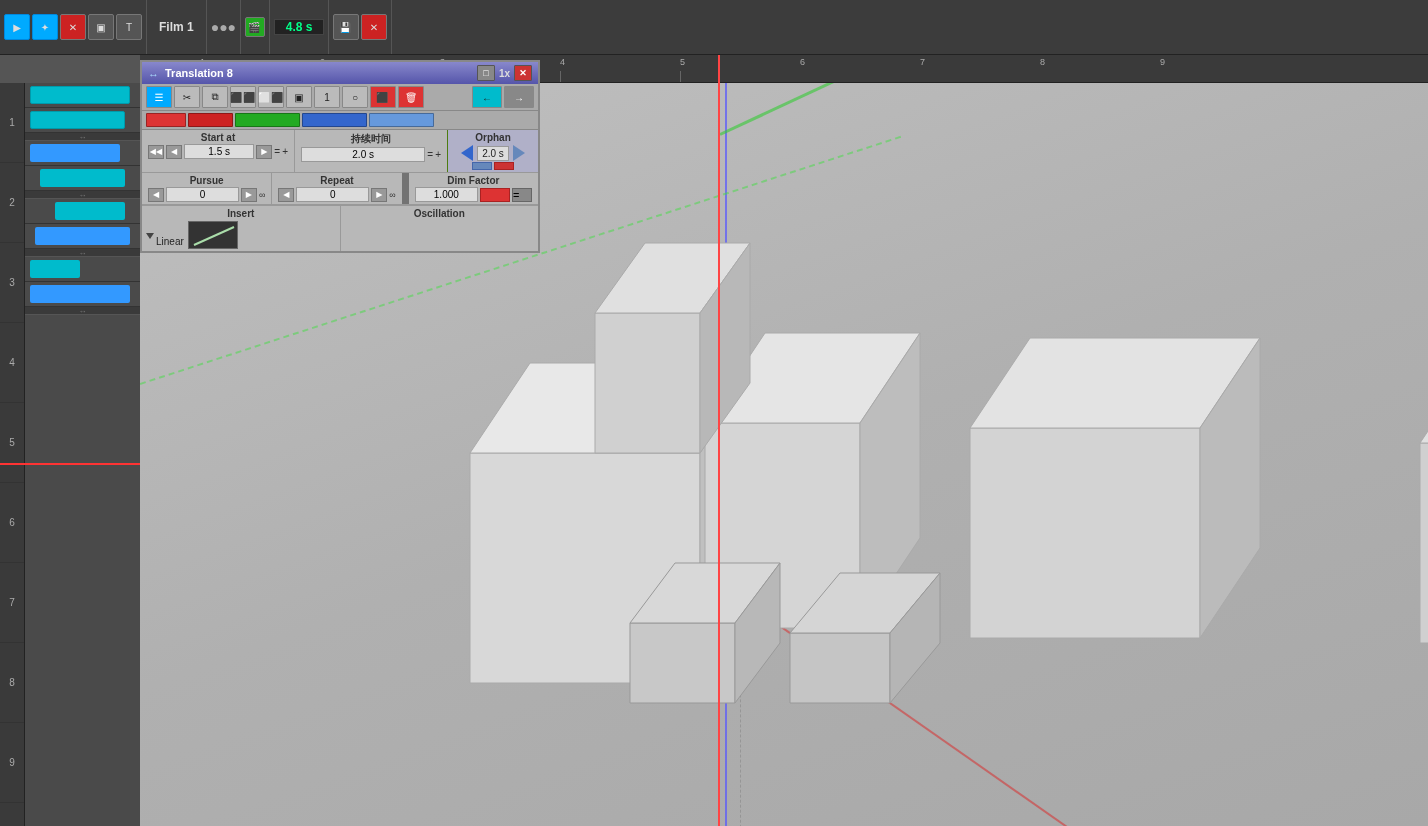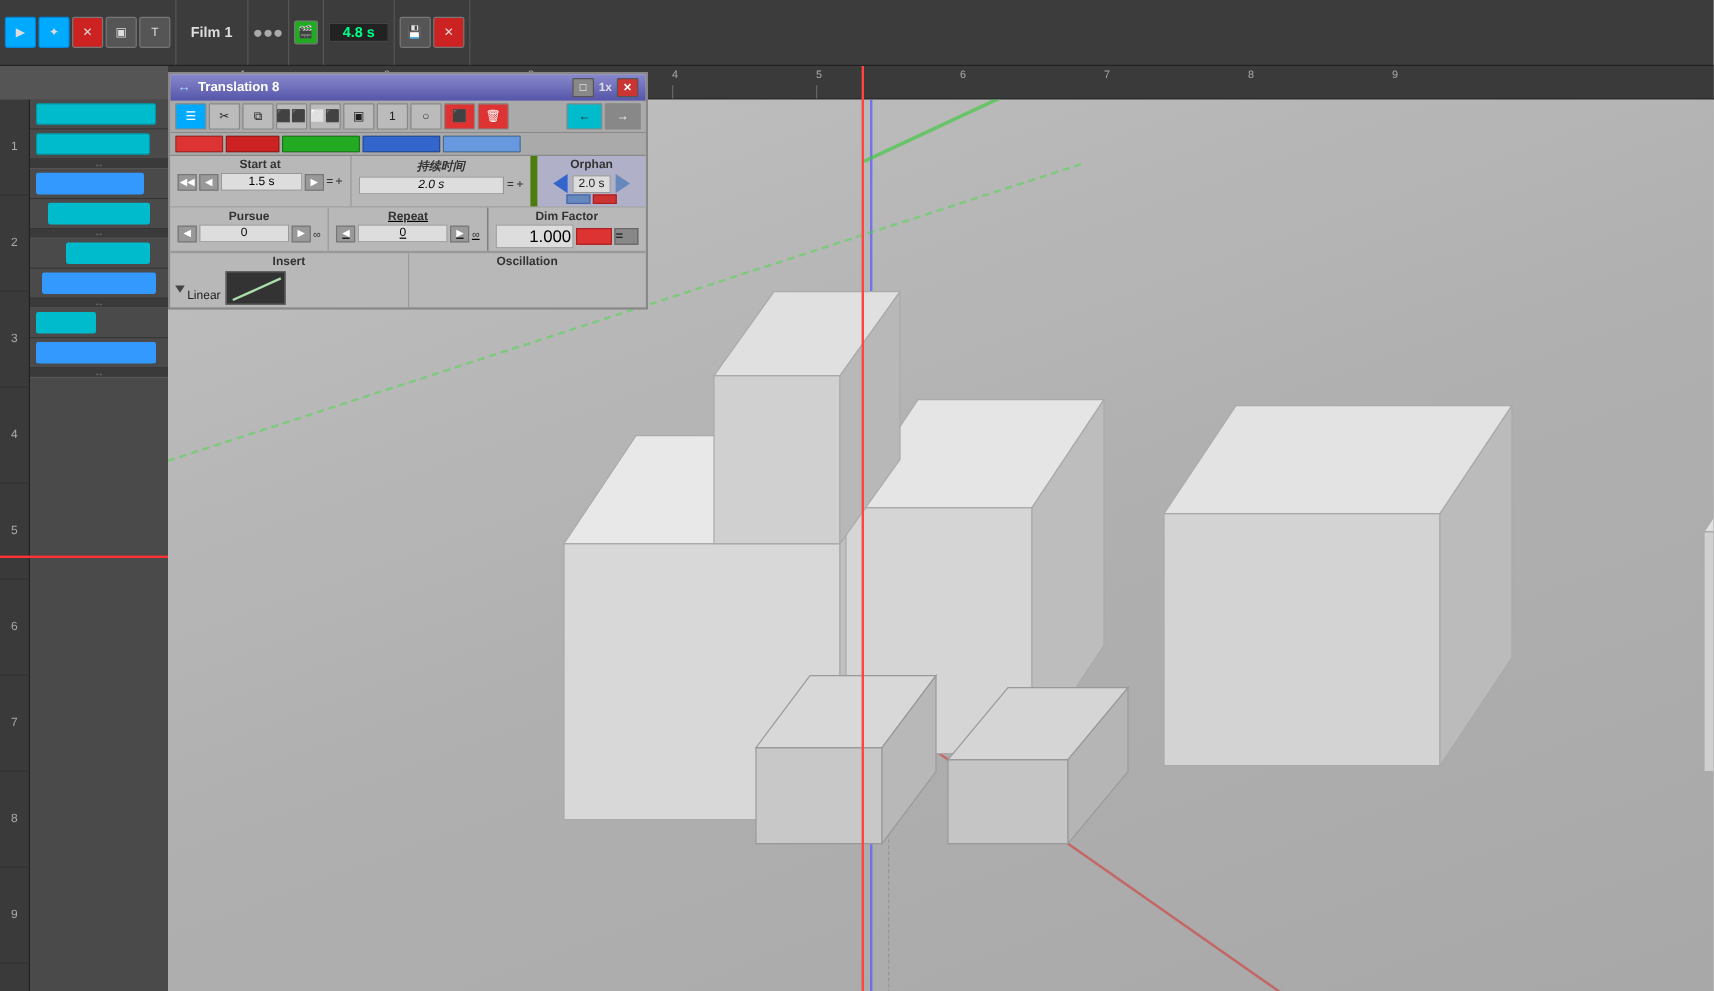--- a/index.html
+++ b/index.html
@@ -417,21 +417,21 @@
       <div style="display:flex; align-items:center; gap:2px; margin-top:1px;">
         <div class="nav-btn">◀◀</div>
         <div class="nav-btn">◀</div>
         <div style="flex:1; background:#ddd; border:1px solid #999; text-align:center; font-size:10px; padding:1px;">1.5 s</div>
         <div class="nav-btn">▶</div>
         <span class="eq-sign">=</span>
         <span class="eq-sign">+</span>
       </div>
     </div>
 
-    <div style="flex:1; padding:2px 6px; border-right:6px solid #4d7c0f;font-style:italic;">
+    <div style="flex:1; padding:2px 6px; border-right:1px solid #4d7c0f;">
       <div style="text-align:center; font-size:10px; color:#333; font-weight:bold;">持续时间</div>
       <div style="display:flex; align-items:center; gap:2px; margin-top:1px;">
         <div style="flex:1; background:#ddd; border:1px solid #999; text-align:center; font-size:10px; padding:1px;">2.0 s</div>
         <span class="eq-sign">=</span>
         <span class="eq-sign">+</span>
       </div>
     </div>
 
     <div style="background:#b0b0c8; padding:2px 8px; display:flex; flex-direction:column; align-items:center; min-width:90px;">
       <div style="font-size:10px; color:#333; font-weight:bold;">Orphan</div>
@@ -452,34 +452,34 @@
     <div style="flex:1; padding:2px 6px; border-right:1px solid #999;">
       <div style="text-align:center; font-size:10px; color:#333; font-weight:bold;">Pursue</div>
       <div style="display:flex; align-items:center; gap:2px; margin-top:1px;">
         <div class="nav-btn">◀</div>
         <div style="flex:1; background:#ddd; border:1px solid #999; text-align:center; font-size:10px; padding:1px;">0</div>
         <div class="nav-btn">▶</div>
         <span style="font-size:9px; color:#333;">∞</span>
       </div>
     </div>
 
-    <div style="flex:1; padding:2px 6px; border-right:1px solid #737373;text-decoration:underline;">
+    <div style="flex:1; padding:2px 6px; border-right:7px solid #737373;">
       <div style="text-align:center; font-size:10px; color:#333; font-weight:bold;">Repeat</div>
       <div style="display:flex; align-items:center; gap:2px; margin-top:1px;">
         <div class="nav-btn">◀</div>
         <div style="flex:1; background:#ddd; border:1px solid #999; text-align:center; font-size:10px; padding:1px;">0</div>
         <div class="nav-btn">▶</div>
         <span style="font-size:9px; color:#333;">∞</span>
       </div>
     </div>
 
     <div style="flex:1; padding:2px 6px;">
       <div style="text-align:center; font-size:10px; color:#333; font-weight:bold;">Dim Factor</div>
       <div style="display:flex; align-items:center; gap:2px; margin-top:1px;">
-        <div style="flex:1; background:#ddd; border:1px solid #999; text-align:right; font-size:14px; padding:1px;">1.000</div>
+        <div style="flex:1; background:#ddd; border:1px solid #999; text-align:center; font-size:10px; padding:1px;">1.000</div>
         <div style="width:30px; height:14px; background:#dd3333; border:1px solid #aa2222;"></div>
         <div style="width:20px; height:14px; background:#888; border:1px solid #666;">=</div>
       </div>
     </div>
   </div>
 
   <div class="eo-row">
 
     <div class="eo-section">
       <div class="eo-title">Insert</div>

